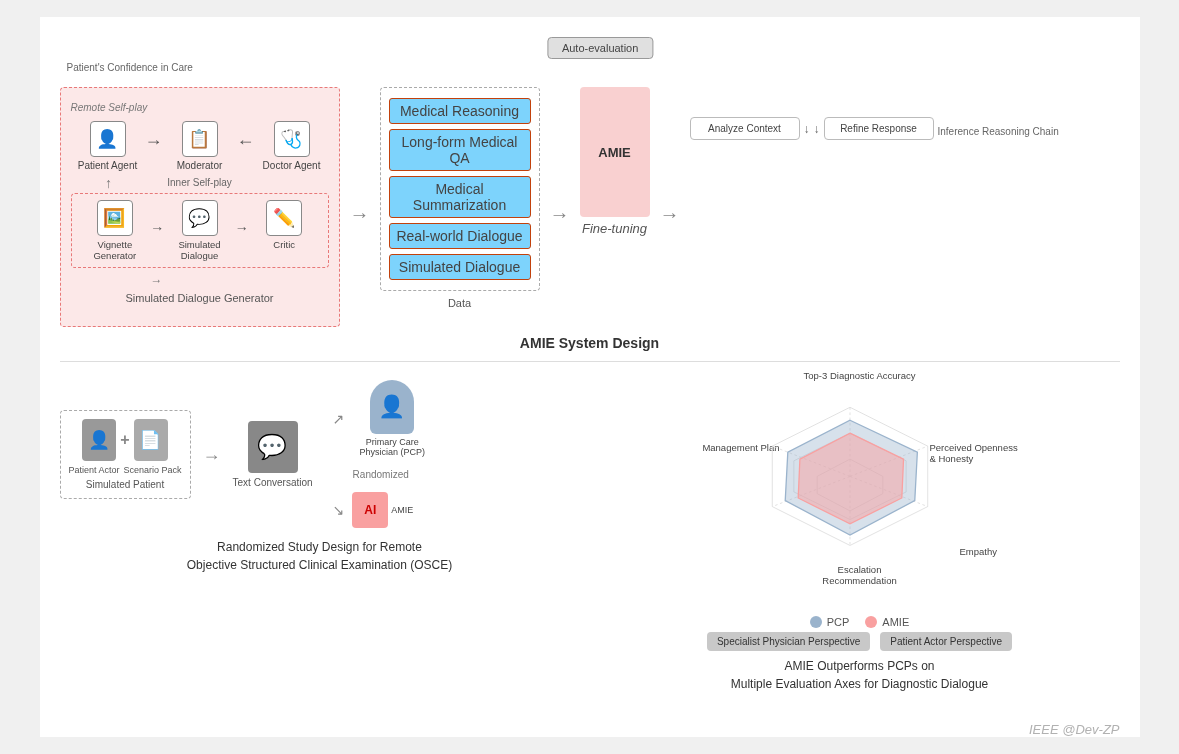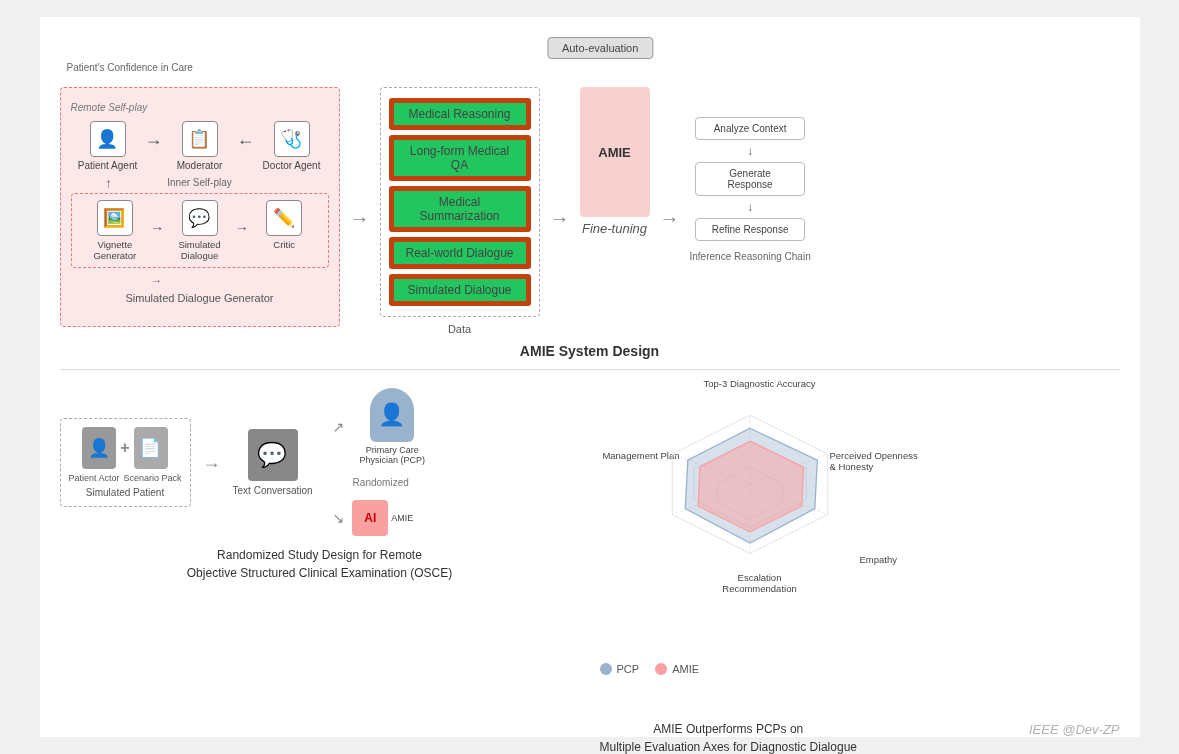--- a/index.html
+++ b/index.html
@@ -77,45 +77,45 @@
       padding: 10px 8px;
       width: 160px;
       flex-shrink: 0;
       display: flex;
       flex-direction: column;
       gap: 5px;
       position: relative;
       margin-top: 30px;
     }
     .data-item {
-      border: 5px solid #c2410c;
+      border: 1px solid #c2410c;
       border-radius: 3px;
       padding: 4px 6px;
-      font-size: 12px;
+      font-size: 14px;
       color: #444;
       text-align: center;
-      background: #22c55e;
+      background: #7dd3fc;
     }
     .amie-rect {
       width: 70px;
       height: 130px;
       background: #f9d0d0;
       border-radius: 4px;
       display: flex;
       align-items: center;
       justify-content: center;
       font-size: 13px;
       font-weight: bold;
       color: #333;
     }
 
     
     .inference-box {
       display: flex;
-      flex-direction: column;
+      flex-direction: row;
       align-items: center;
       gap: 4px;
       margin-top: 30px;
       flex-shrink: 0;
     }
     .inf-block {
       border: 1.5px solid #bbb;
       border-radius: 4px;
       padding: 5px 10px;
       font-size: 10px;
@@ -184,22 +184,21 @@
       align-items: center;
       gap: 12px;
       margin: 10px 0;
     }
 
     
     .radar-area {
       flex: 1;
       display: flex;
       flex-direction: column;
-      align-items: flex-start;
-      gap: 39px;
+      align-items: center;
     }
     .radar-container {
       position: relative;
       width: 320px;
       height: 240px;
     }
     .radar-svg {
       width: 100%;
       height: 100%;
     }
@@ -338,21 +337,20 @@
       <div style="display:flex; flex-direction:column; align-items:center;">
         <div class="amie-rect">AMIE</div>
         <div style="font-size:13px; color:#555; margin-top:4px;font-style:italic;">Fine-tuning</div>
       </div>
 
       <div class="flow-arrow">→</div>
 
       <div class="inference-box">
         <div class="inf-block">Analyze Context</div>
         <div class="inf-arrow">↓</div>
-        <div class="inf-block">Generate Response</div>
         <div class="inf-arrow">↓</div>
         <div class="inf-block">Refine Response</div>
         <div class="inf-label">Inference Reasoning Chain</div>
       </div>
 
     </div>
 
     <div class="section-title">AMIE System Design</div>
   </div>
 
@@ -445,20 +443,24 @@
         <div class="legend-item">
           <div style="width:12px; height:12px; background:#9ab3cc; border-radius:50%;"></div>
           <span>PCP</span>
         </div>
         <div class="legend-item">
           <div style="width:12px; height:12px; background:#f9a0a0; border-radius:50%;"></div>
           <span>AMIE</span>
         </div>
       </div>
 
+      <div class="pill-row">
+        <div class="pill-btn">Specialist Physician Perspective</div>
+        <div class="pill-btn">Patient Actor Perspective</div>
+      </div>
 
       <div style="font-size:12px; color:#333; text-align:center; margin-top:6px; line-height:1.5;">
         <span>AMIE Outperforms PCPs on</span><br>
         <span>Multiple Evaluation Axes for Diagnostic Dialogue</span>
       </div>
     </div>
 
   </div>
 
   <div class="watermark">IEEE @Dev-ZP</div>

